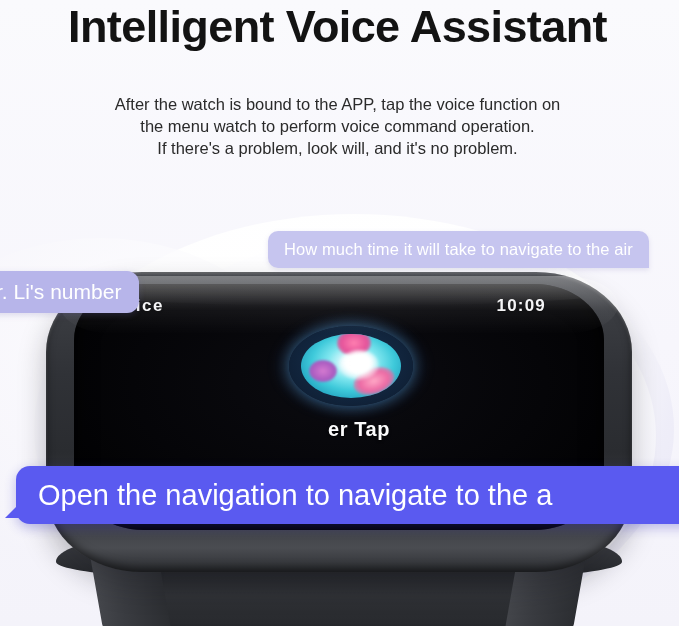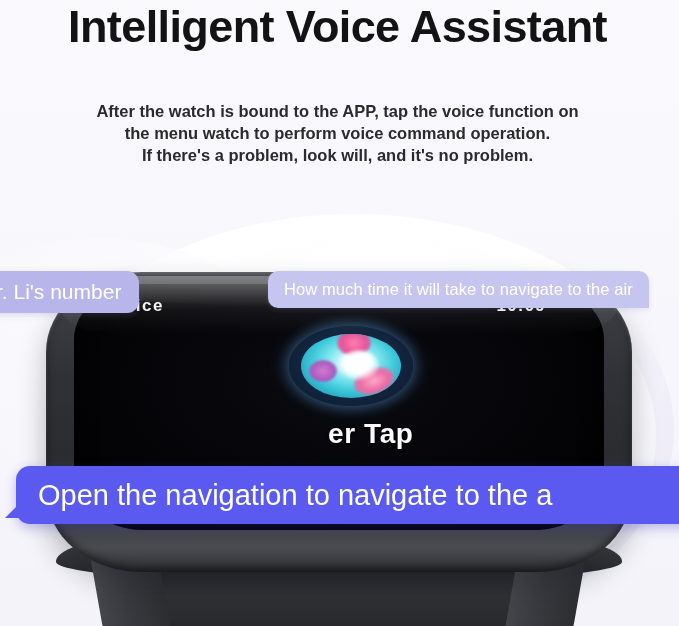--- a/index.html
+++ b/index.html
@@ -39,26 +39,26 @@
     padding-top: 1px;
     font-size: 45px;
     line-height: 52px;
     font-weight: 700;
     letter-spacing: -0.6px;
     color: #131313;
     font-family: "Liberation Sans", sans-serif;
     white-space: nowrap;
   }
   .subtitle {
-    margin: 11px;
+    margin: 4px;
     padding-top: 36px;
     font-size: 16.5px;
     line-height: 22px;
     color: #2b2b2b;
-    font-weight: 700;
+    font-weight: 400;
   }
   .subtitle .ln {
     display: block;
     white-space: nowrap;
   }
 
   
   .bg-arc {
     position: absolute;
     border-radius: 50%;
@@ -245,21 +245,21 @@
     width: 40px;
     height: 30px;
     border-radius: 50%;
     background: radial-gradient(ellipse at 50% 45%, #ffffff 0%, #ffffff 40%, rgba(255,255,255,.25) 72%, rgba(255,255,255,0) 100%);
     filter: blur(1.5px);
   }
   .screen-hint {
     position: absolute;
     left: 254px;
     top: 134px;
-    font-size: 28px;
+    font-size: 20px;
     font-weight: 700;
     color: #fbfbfc;
     letter-spacing: .6px;
     text-shadow: 0 1px 3px rgba(0,0,0,.85);
     white-space: nowrap;
   }
 
   
   .strap {
     position: absolute;
@@ -316,21 +316,20 @@
   .bubble-1 {
     left: 268px;
     top: 231px;
     height: 37px;
     padding: 0 16px;
     border-radius: 10px 10px 0 10px;
     background: #c6c5ef;
     font-size: 16.5px;
     letter-spacing: .1px;
     box-shadow: 0 2px 5px rgba(120,115,180,.18);
-    margin-top: 40px;
   }
   
   .bubble-2 {
     left: -22px;
     top: 271px;
     height: 42px;
     padding: 0 18px;
     border-radius: 12px 12px 12px 0;
     background: #b7b5ea;
     font-size: 21px;

